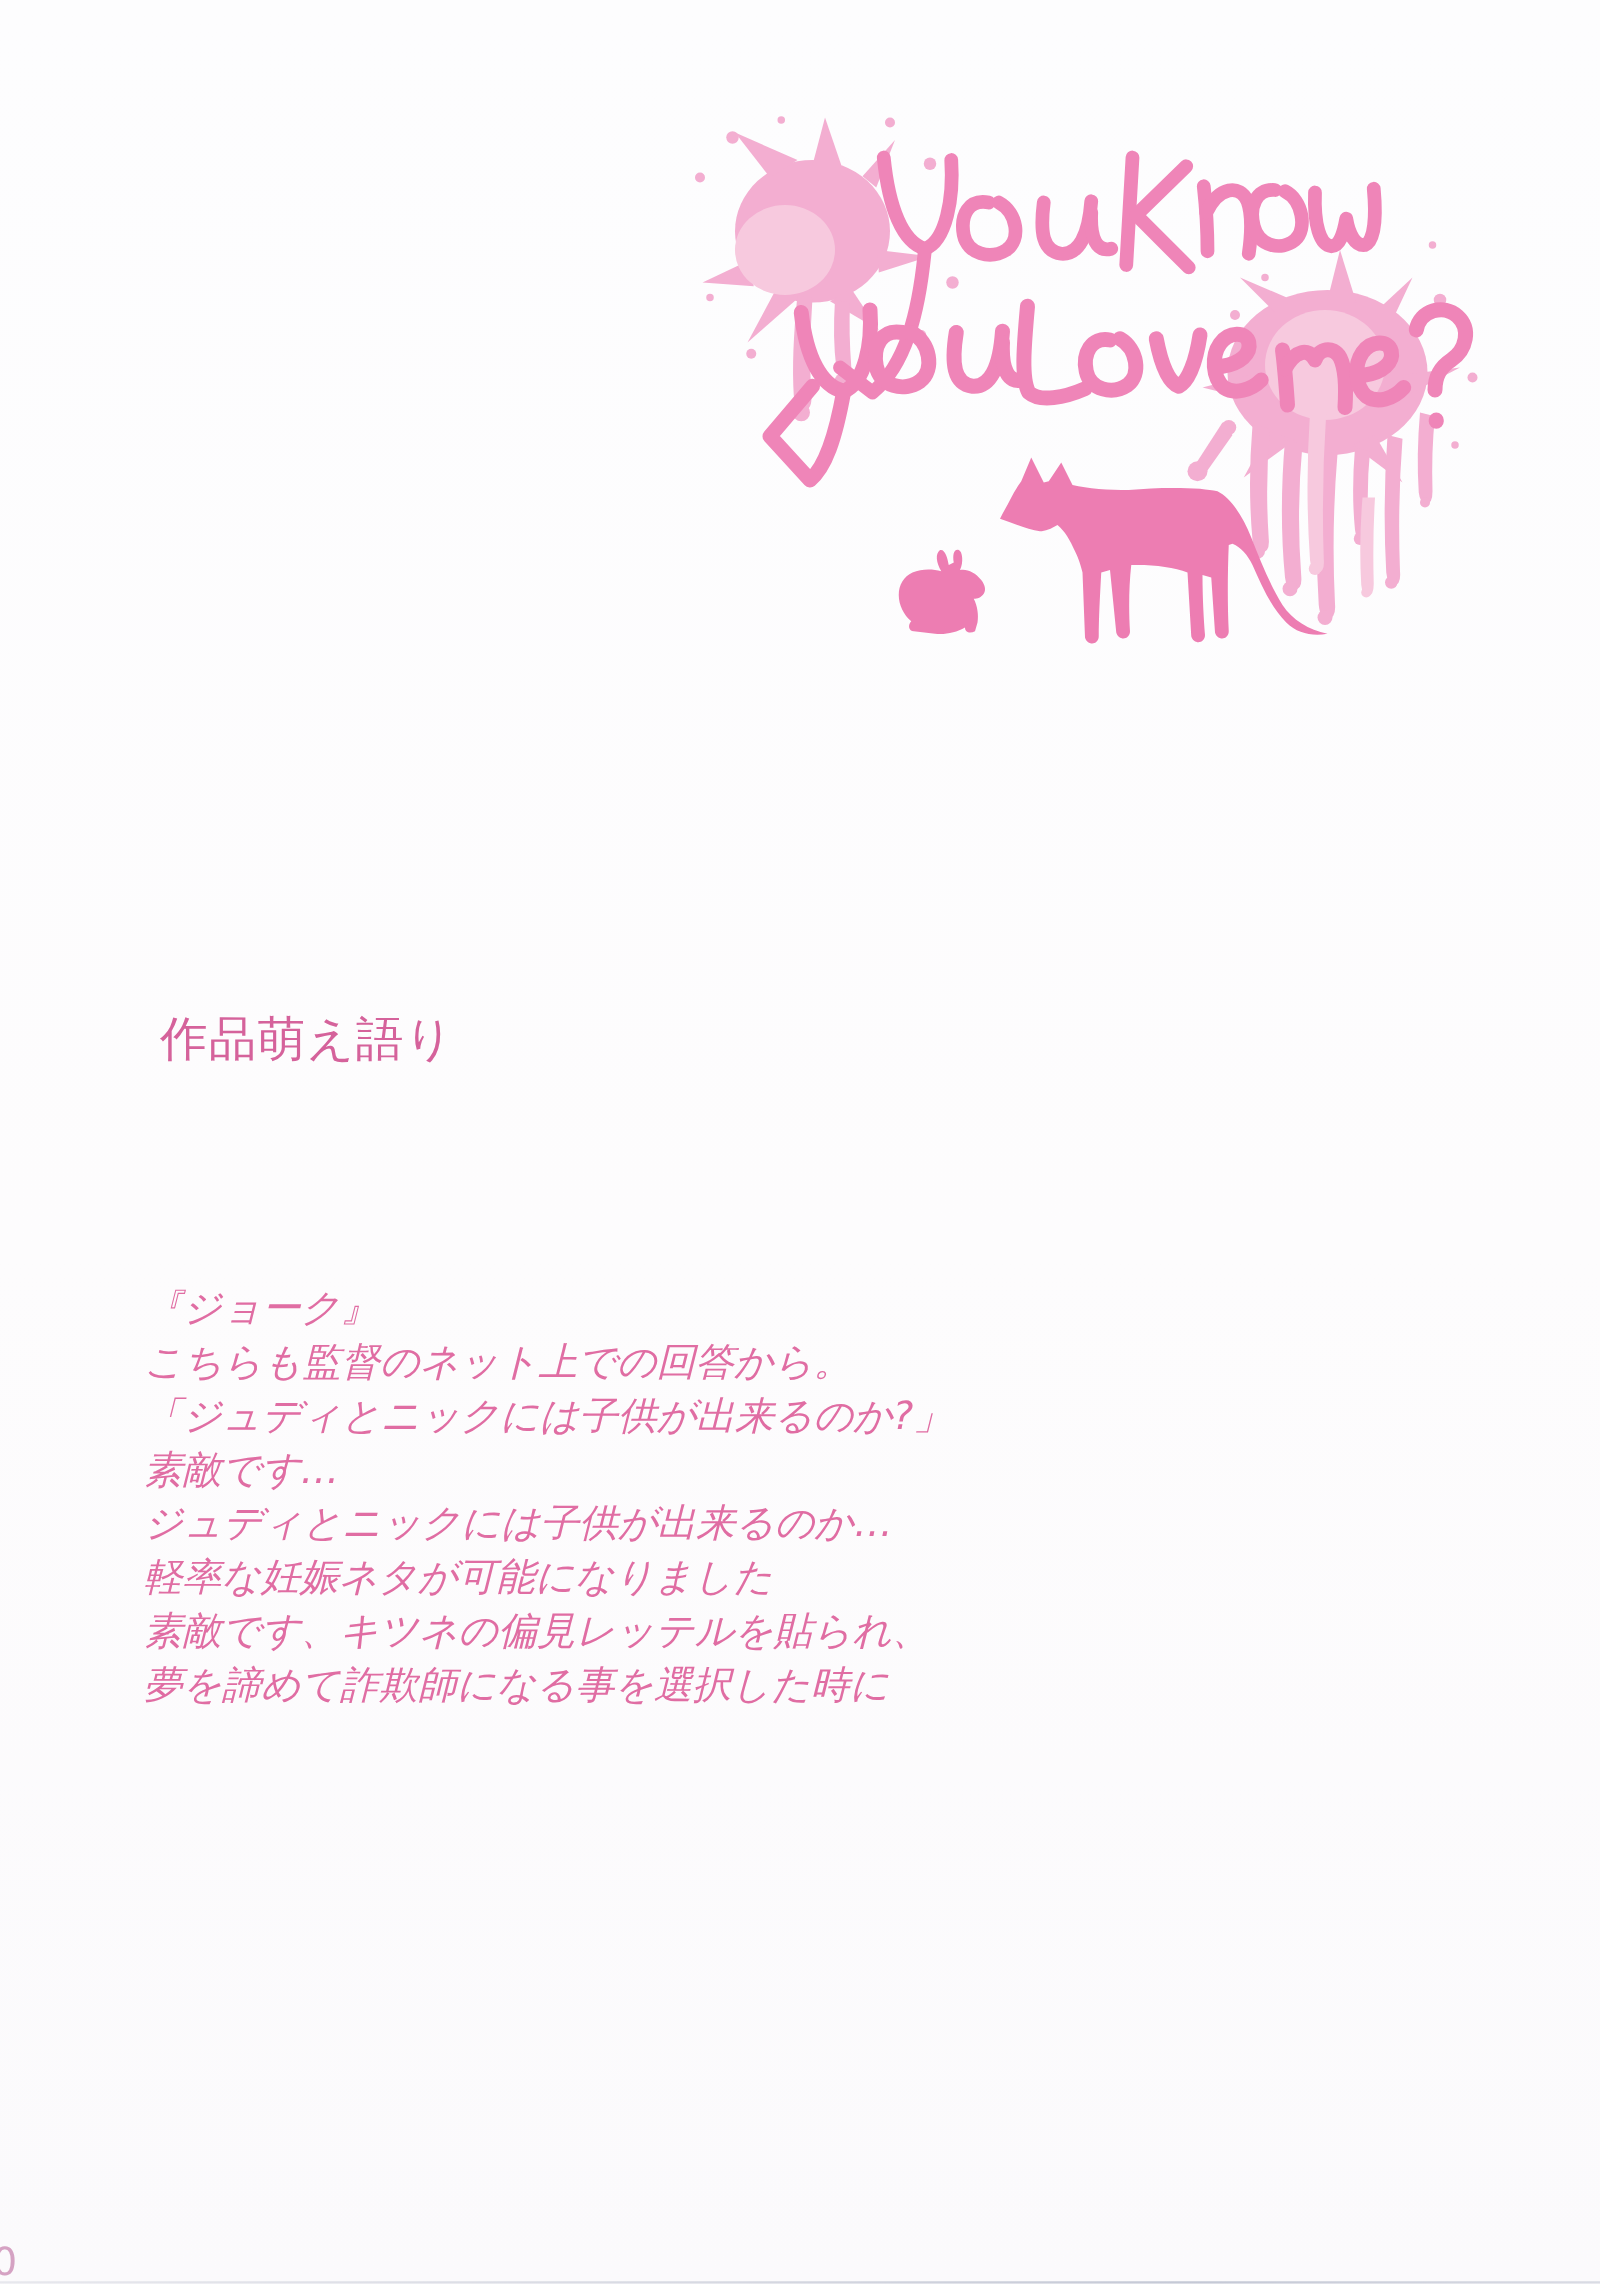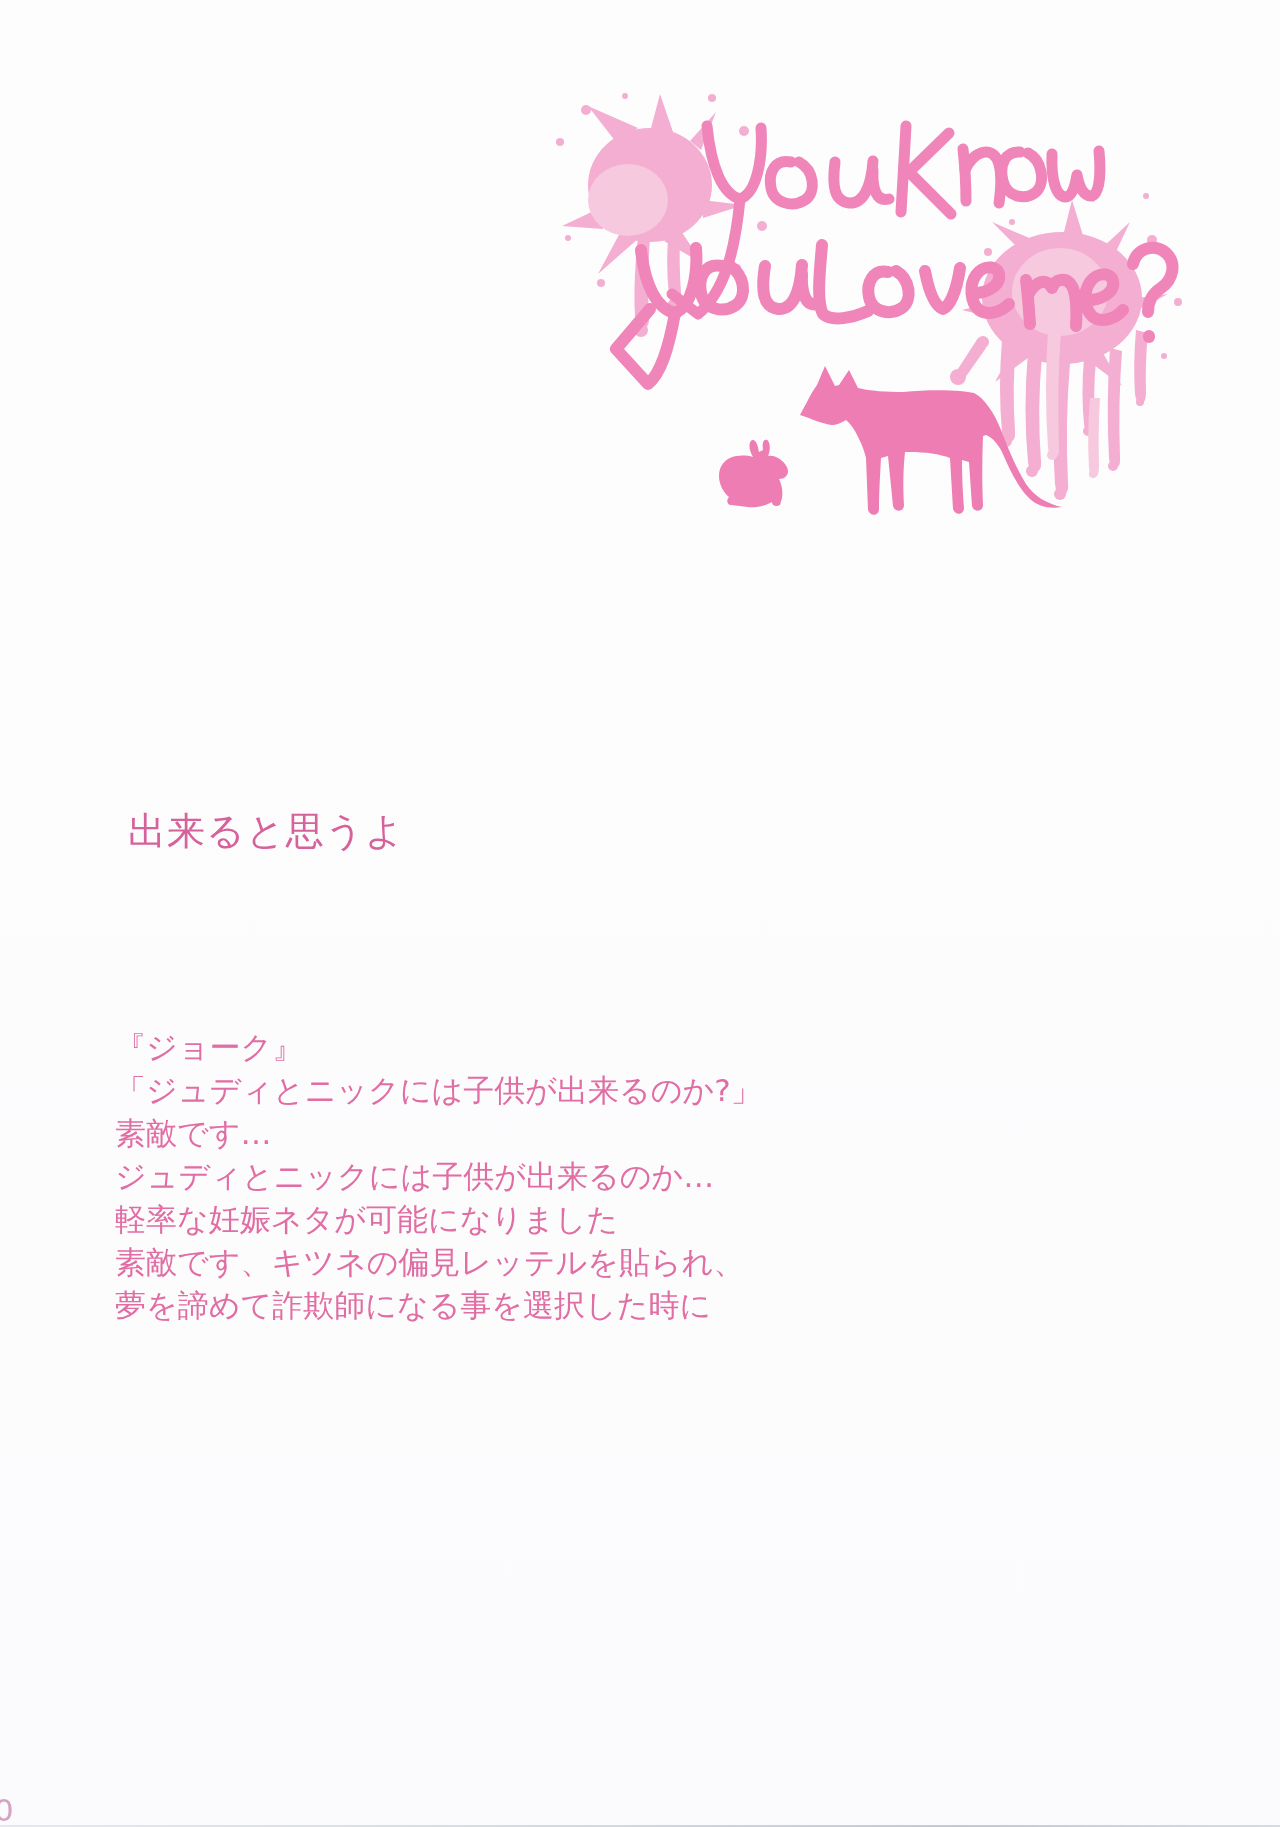--- a/index.html
+++ b/index.html
@@ -42,20 +42,21 @@
     white-space: nowrap;
   }
   .body-text {
     position: absolute;
     left: 115px;
     top: 1026px;
     color: #e06da3;
     font-size: 31px;
     line-height: 43px;
     white-space: nowrap;
+    font-style: italic;
   }
   .body-text .line { height: 43px; }
 
   .page-number {
     position: absolute;
     left: -6px;
     top: 1792px;
     font-size: 31px;
     color: #d5a2c3;
   }
@@ -235,24 +236,25 @@
     C727,505 726,500 729,497
     C723,492 719,484 719,476
     C719,468 723,461 730,458
     C737,455 746,455 753,457
     Z"></path>
 </svg>
 
 <div class="graffiti-label line1">You Know</div>
 <div class="graffiti-label line2">You Love me?</div>
 
-<div class="section-title">出来ると思うよ</div>
+<div class="section-title">作品萌え語り</div>
 
 <div class="body-text">
   <div class="line">『ジョーク』</div>
+  <div class="line">こちらも監督のネット上での回答から。</div>
   <div class="line">「ジュディとニックには子供が出来るのか?」</div>
   <div class="line">素敵です…</div>
   <div class="line">ジュディとニックには子供が出来るのか…</div>
   <div class="line">軽率な妊娠ネタが可能になりました</div>
   <div class="line">素敵です、キツネの偏見レッテルを貼られ、</div>
   <div class="line">夢を諦めて詐欺師になる事を選択した時に</div>
 </div>
 
 <div class="page-number">0</div>
 <div class="scan-edge-bottom"></div>

